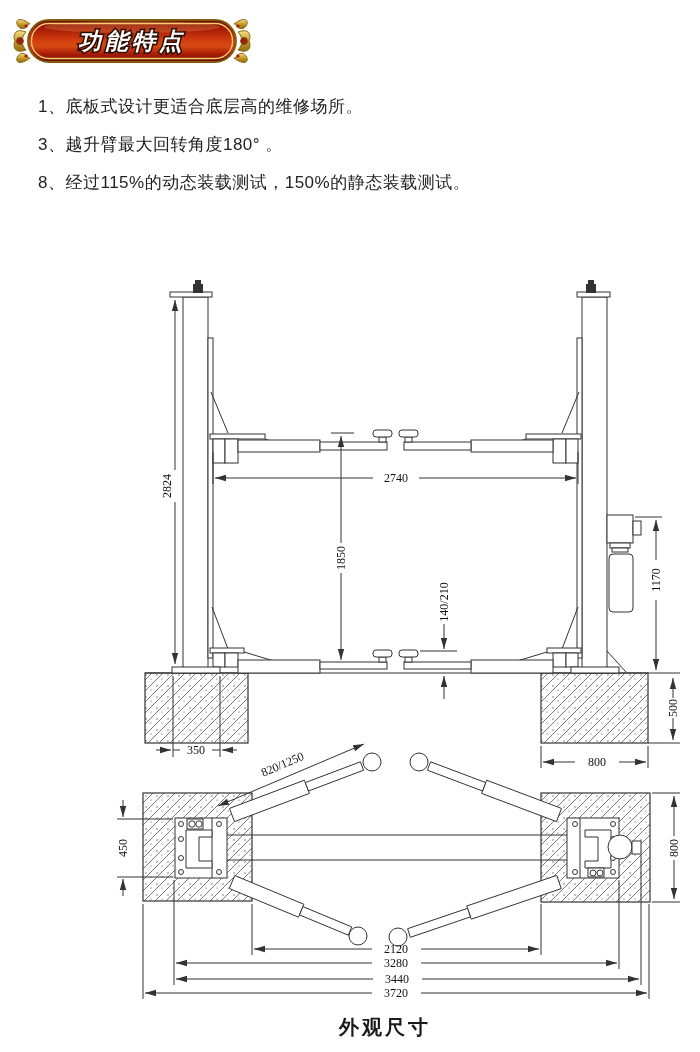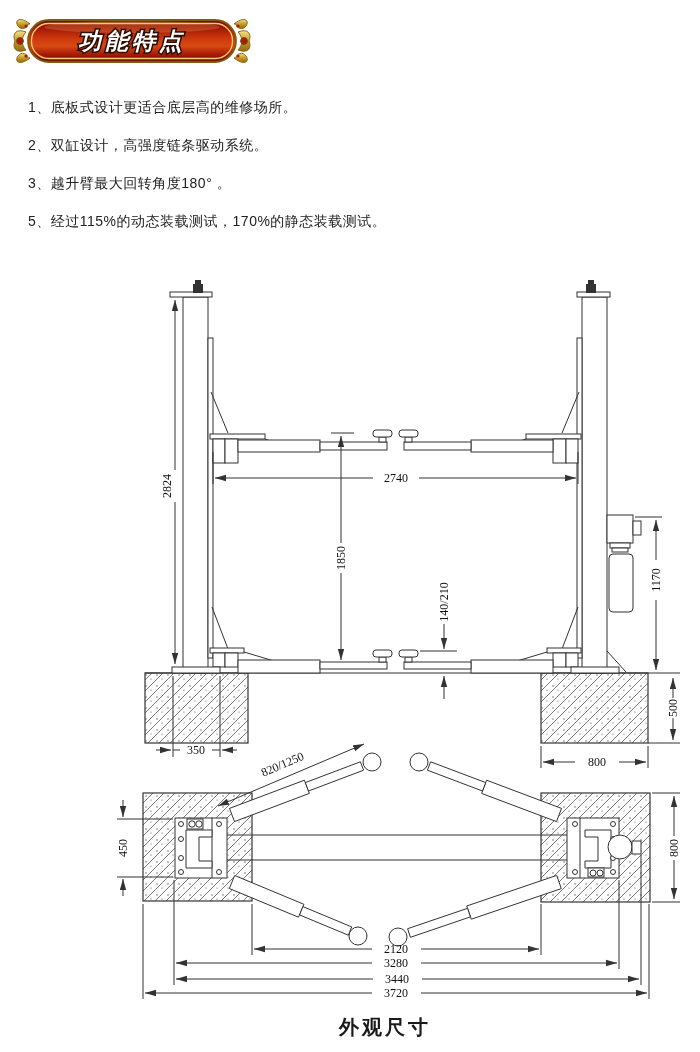--- a/index.html
+++ b/index.html
@@ -2,22 +2,22 @@
 <html><head>
 <meta charset="utf-8">
 <style>
   html,body{margin:0;padding:0;}
   body{
     width:700px;height:1052px;position:relative;background:#ffffff;
     font-family:"Liberation Sans",sans-serif;overflow:hidden;
   }
   #banner{position:absolute;left:12px;top:14px;width:240px;height:54px;}
   #features{
-    position:absolute;left:28px;top:88px;width:640px;
-    font-size:14px;color:#222;letter-spacing:0.5px;
+    position:absolute;left:38px;top:88px;width:640px;
+    font-size:17px;color:#222;letter-spacing:0.5px;
   }
   #features .feat{height:38px;line-height:38px;white-space:nowrap;}
   #drawing{position:absolute;left:0;top:0;width:700px;height:1052px;}
   #caption{
     position:absolute;left:35px;top:1014px;width:700px;text-align:center;
     font-size:20px;font-weight:bold;color:#1a1a1a;letter-spacing:3px;
   }
   .dimtxt{font-family:"Liberation Serif",serif;font-size:12px;fill:#111;}
   svg .ln{stroke:#333;stroke-width:1;fill:none;}
   svg .lnw{stroke:#333;stroke-width:1;fill:#fff;}
@@ -63,23 +63,22 @@
       <circle cx="8" cy="27" r="3.4" fill="#a81c0c" stroke="#6d4a08"></circle>
       <circle cx="14" cy="12" r="1.6" fill="#a81c0c" stroke="none"></circle>
       <circle cx="14" cy="42" r="1.6" fill="#a81c0c" stroke="none"></circle>
     </g>
     <text x="120" y="35" text-anchor="middle" font-size="23" font-weight="bold" font-style="italic" letter-spacing="4" fill="#ffffff" stroke="#2d0d00" stroke-width="3" paint-order="stroke">功能特点</text>
   </svg>
 </div>
 
 <div id="features">
   <div class="feat">1、底板式设计更适合底层高的维修场所。</div>
-  <div class="feat">2、双缸设计，高强度链条驱动系统。</div>
   <div class="feat">3、越升臂最大回转角度180° 。</div>
-  <div class="feat">5、经过115%的动态装载测试，170%的静态装载测试。</div>
+  <div class="feat">8、经过115%的动态装载测试，150%的静态装载测试。</div>
 </div>
 
 <svg id="drawing" viewBox="0 0 700 1052">
   <defs>
     <pattern id="conc" width="11" height="11" patternUnits="userSpaceOnUse">
       <rect width="11" height="11" fill="#fff"></rect>
       <path d="M-1,12 L12,-1" stroke="#555" stroke-width="0.8"></path>
       <circle cx="3" cy="4" r="0.7" fill="#555"></circle>
       <circle cx="8" cy="8" r="0.6" fill="#555"></circle>
     </pattern>

